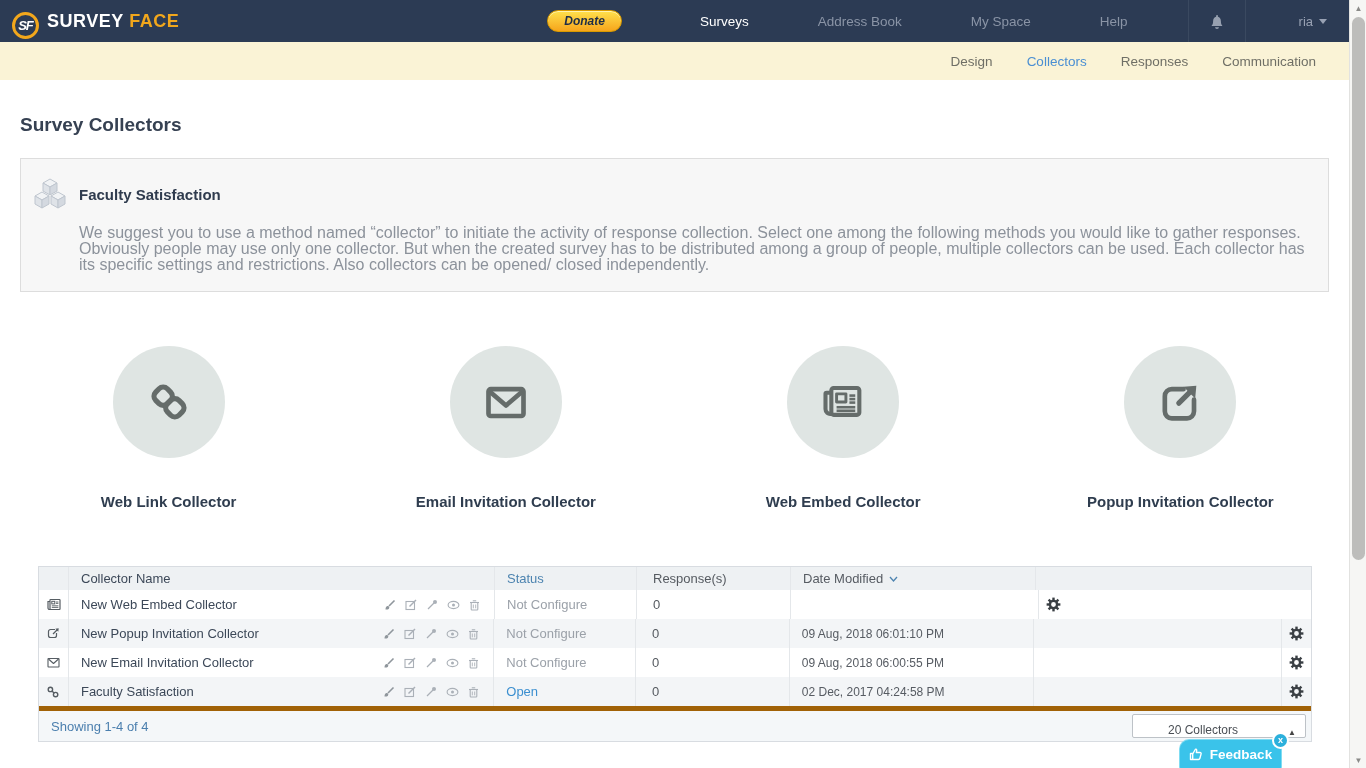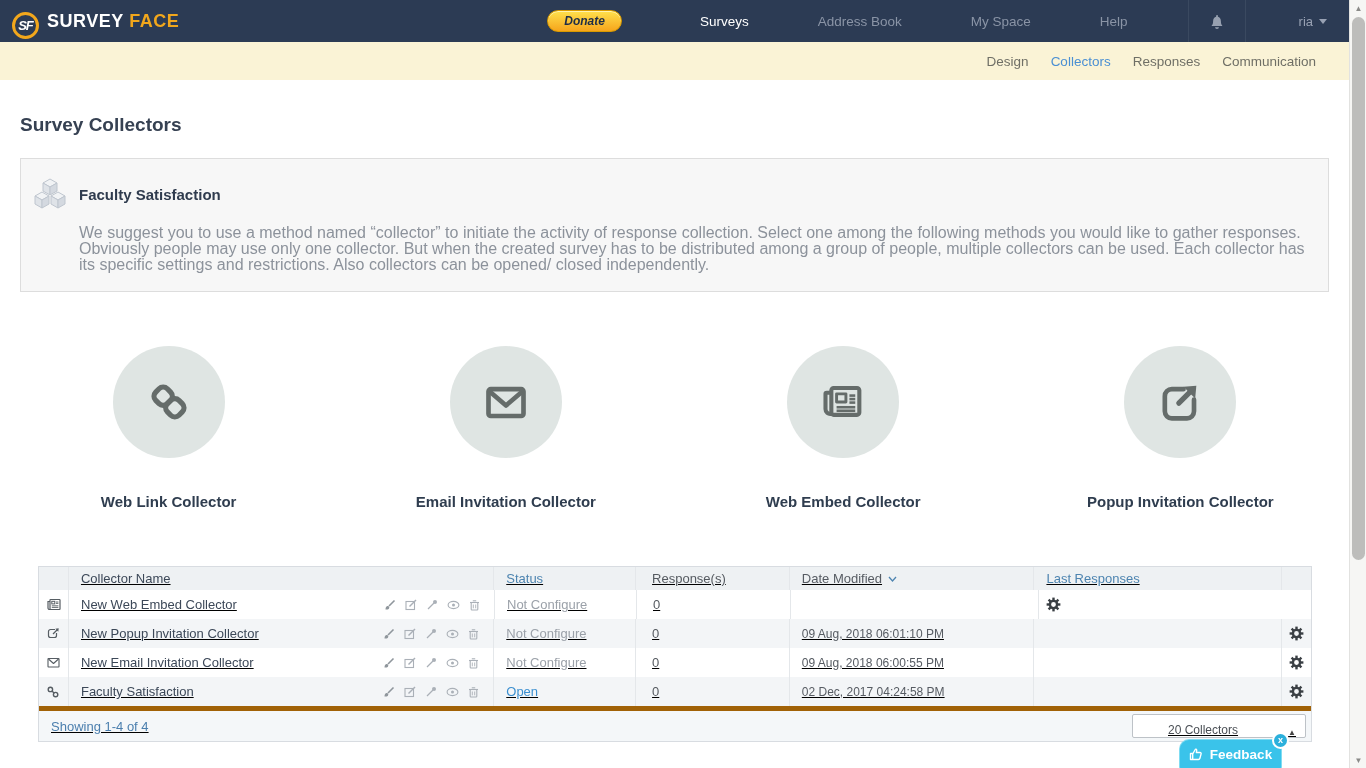--- a/index.html
+++ b/index.html
@@ -24,21 +24,21 @@
   .nav-link.active { color:#ffffff; }
   .nav-bell { padding:0 20px; margin-left:8px; border-left:1px solid #3a4960;
     border-right:1px solid #3a4960; height:42px; display:flex; align-items:center; cursor:pointer; }
   .nav-user { display:flex; align-items:center; gap:6px; color:#98a1b3; font-size:13px;
     padding:0 8px 0 18px; cursor:pointer; }
   .caret-down { width:0; height:0; border-left:4px solid transparent;
     border-right:4px solid transparent; border-top:5px solid #98a1b3; }
 
   
   .subnav { height:38px; background:#faf3d6; display:flex; align-items:center;
-    justify-content:flex-end; padding-right:33px; gap:22px; }
+    justify-content:flex-end; padding-right:33px; gap:34px; }
   .subnav-link { font-size:13.5px; color:#6f6f66; cursor:pointer; }
   .subnav-link.active { color:#4a8fd3; }
 
   
   .page-title { margin:34px 0 0 20px; font-size:19px; font-weight:600; color:#364152; }
 
   .info-panel { margin:22px 20px 0 20px; background:#f7f7f7; border:1px solid #ddden; border:1px solid #dddddd;
     padding:18px 20px 18px 12px; min-height:118px; }
   .info-head { display:flex; align-items:center; gap:12px; }
   .info-title { font-size:15px; font-weight:bold; color:#2f3b4e; }
@@ -46,21 +46,21 @@
     max-width:1248px; }
 
   
   .collectors { display:flex; margin-top:54px; }
   .collector { width:25%; display:flex; flex-direction:column; align-items:center; cursor:pointer; }
   .collector-circle { width:112px; height:112px; border-radius:50%; background:#dfe5e3;
     display:flex; align-items:center; justify-content:center; }
   .collector-label { margin-top:35px; font-size:15px; font-weight:bold; color:#2f3d4f; }
 
   
-  .ctable { margin:56px 37px 0 38px; width:1274px; border:1px solid #d8dce1; font-size:13px;text-decoration:underline; }
+  .ctable { margin:56px 37px 0 38px; width:1274px; border:1px solid #d8dce1; font-size:13px; }
   .trow { display:flex; align-items:stretch; }
   .trow.head { background:#eef1f3; color:#4d84b0; height:23px; }
   .trow.r-odd { background:#ffffff; height:29px; }
   .trow.r-even { background:#f3f5f7; height:29px; }
   .cell { display:flex; align-items:center; border-right:1px solid #e4e7ea; overflow:hidden; }
   .trow .cell:last-child { border-right:none; }
   .c-icon { width:30px; justify-content:center; }
   .c-name { width:426px; padding-left:12px; color:#3c4858; justify-content:space-between; }
   .c-status { width:142px; padding-left:12px; }
   .c-resp { width:154px; padding-left:16px; color:#555a60; }
@@ -232,23 +232,20 @@
         <span>Response(s)</span>
       </div>
       <div class="cell c-date">
         <span>Date Modified</span>
         <span class="sort-ind">
           <svg width="9" height="6" viewBox="0 0 9 6">
               <polyline points="1,1 4.5,5 8,1" fill="none" stroke="#4d84b0" stroke-width="1.3"></polyline>
             </svg>
         </span>
       </div>
-      <div class="cell c-last">
-        <span>Last Responses</span>
-      </div>
       <div class="cell c-gear"></div>
     </div>
 
     <div class="trow r-odd">
       <div class="cell c-icon">
         <svg width="14" height="13" viewBox="0 0 14 13">
           <g fill="none" stroke="#565d63" stroke-width="1.2">
               <rect x="3" y="1.5" width="10" height="10" rx="0.5"></rect>
               <path d="M3 3.5 H1 v6.5 a1.5 1.5 0 0 0 2 1.4"></path>
               <rect x="4.8" y="3.3" width="3" height="2.6" stroke-width="1"></rect>

